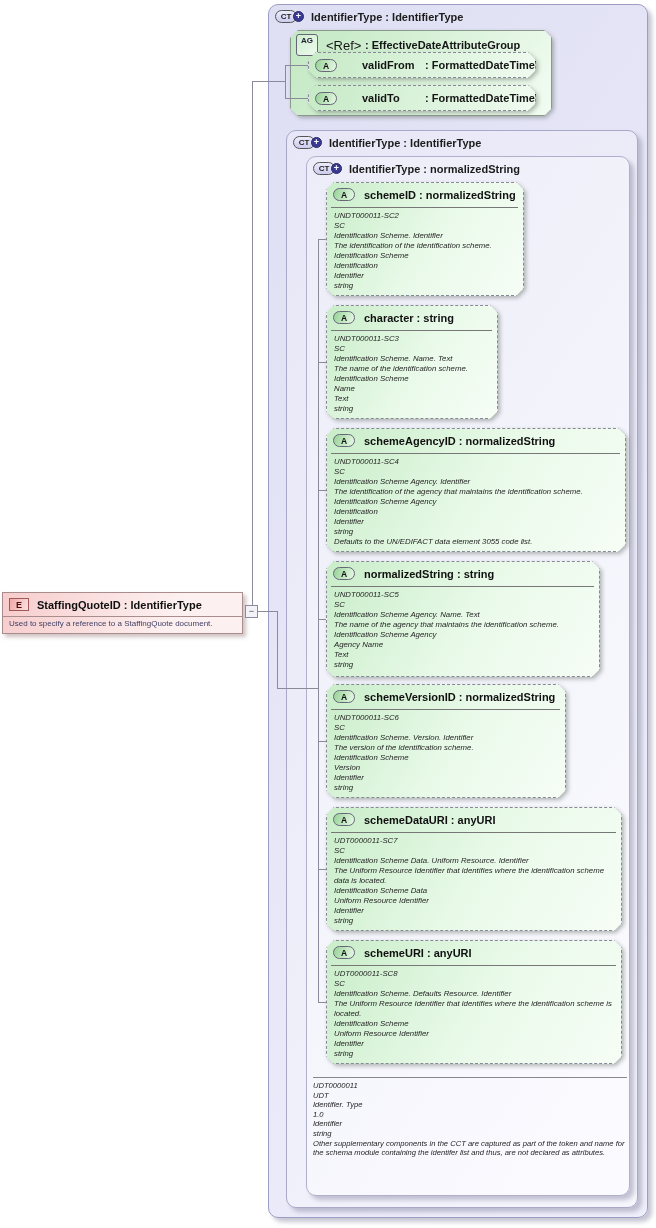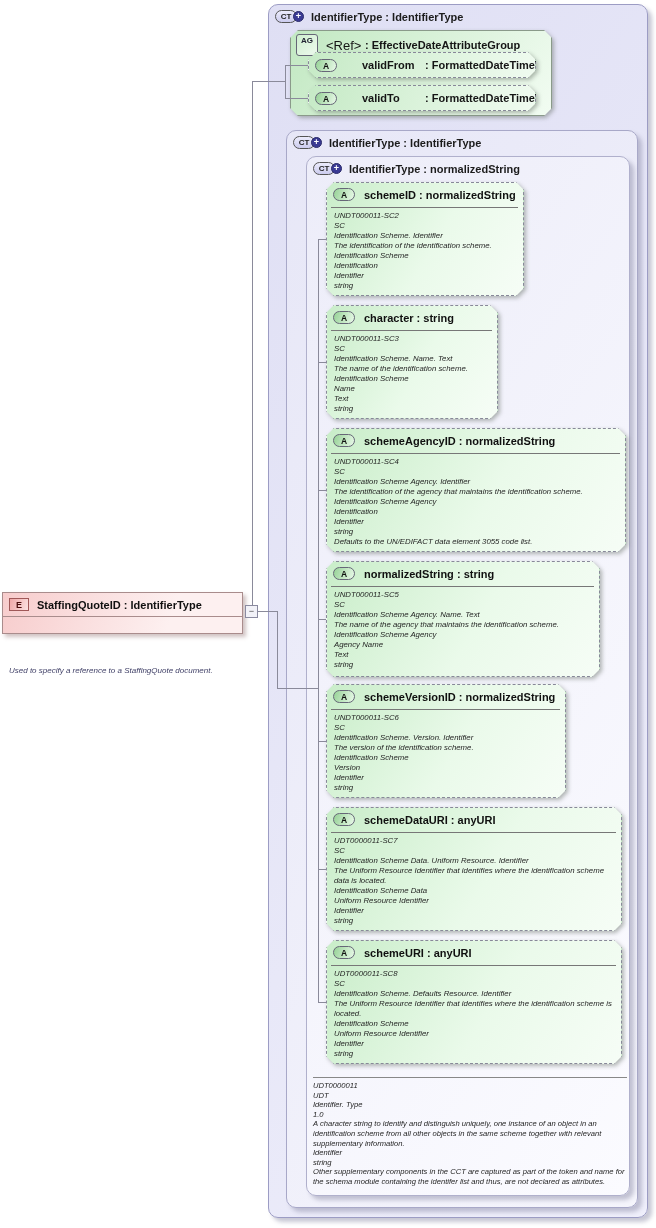--- a/index.html
+++ b/index.html
@@ -72,21 +72,21 @@
   
   .bottom-rule { left:313px; top:1077px; width:314px; height:1px; background:#888; }
   .bottom-doc  { left:313px; top:1081px; width:312px; font-style:italic; font-size:7.6px; line-height:9.6px; color:#1f1f1f; }
 
   
   .elem { left:2px; top:592px; width:241px; height:42px; background:linear-gradient(110deg,#f7cccc,#fdf0f0 70%);
           border:1px solid #a98c8c; box-shadow:3px 3px 4px rgba(150,120,120,0.45); }
   .elem .head { display:flex; align-items:center; padding:5px 0 0 6px; }
   .elem .lbl { font-weight:bold; font-size:11px; color:#101010; margin-left:8px; white-space:nowrap; }
   .elem .rule { position:absolute; left:0px; right:0px; top:23px; height:1px; background:#a98c8c; }
-  .elem .anno { position:absolute; left:6px; top:26px; right:4px; font-style:italic; font-size:8px; color:#3f3f66; white-space:nowrap;margin-top:47px; }
+  .elem .anno { position:absolute; left:6px; top:26px; right:4px; font-size:8px; color:#3f3f66; white-space:nowrap; }
 
   
   .minus-box { left:245px; top:605px; width:13px; height:13px; background:#f2f2f8; border:1px solid #8a8aa0;
                display:flex; align-items:center; justify-content:center; font-size:9px; color:#444; line-height:11px; }
 
   
   .line { background:#8a8a9a; position:absolute; z-index:5; }
 
   .doc-line { min-height:10px; }
   .bottom-doc .doc-line { min-height:9.6px; }
@@ -294,21 +294,20 @@
       </div>
   </div>
 </div>
 
 <div class="abs bottom-rule"></div>
 <div class="abs bottom-doc">
     <div class="doc-line">UDT0000011</div>
     <div class="doc-line">UDT</div>
     <div class="doc-line">Identifier. Type</div>
     <div class="doc-line">1.0</div>
-    <div class="doc-line">A character string to identify and distinguish uniquely, one instance of an object in an identification scheme from all other objects in the same scheme together with relevant supplementary information.</div>
     <div class="doc-line">Identifier</div>
     <div class="doc-line">string</div>
     <div class="doc-line">Other supplementary components in the CCT are captured as part of the token and name for the schema module containing the identifer list and thus, are not declared as attributes.</div>
   </div>
 
 <div class="abs elem">
   <div class="head">
     <span class="e-icon">E</span>
     <span class="lbl"><span>StaffingQuoteID</span><span class="sep-colon"> : </span><span>IdentifierType</span></span>
   </div>

